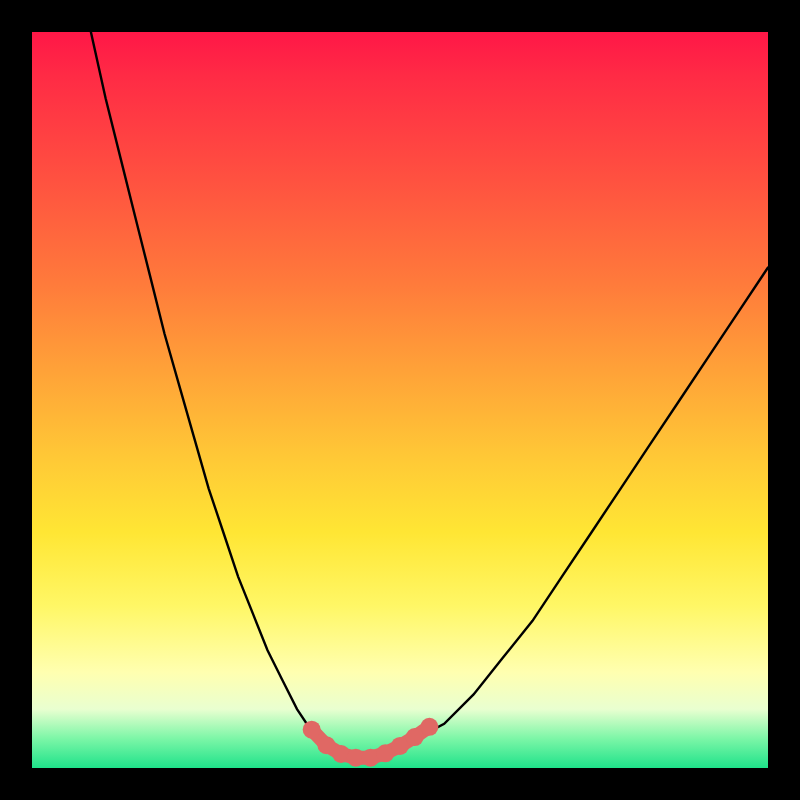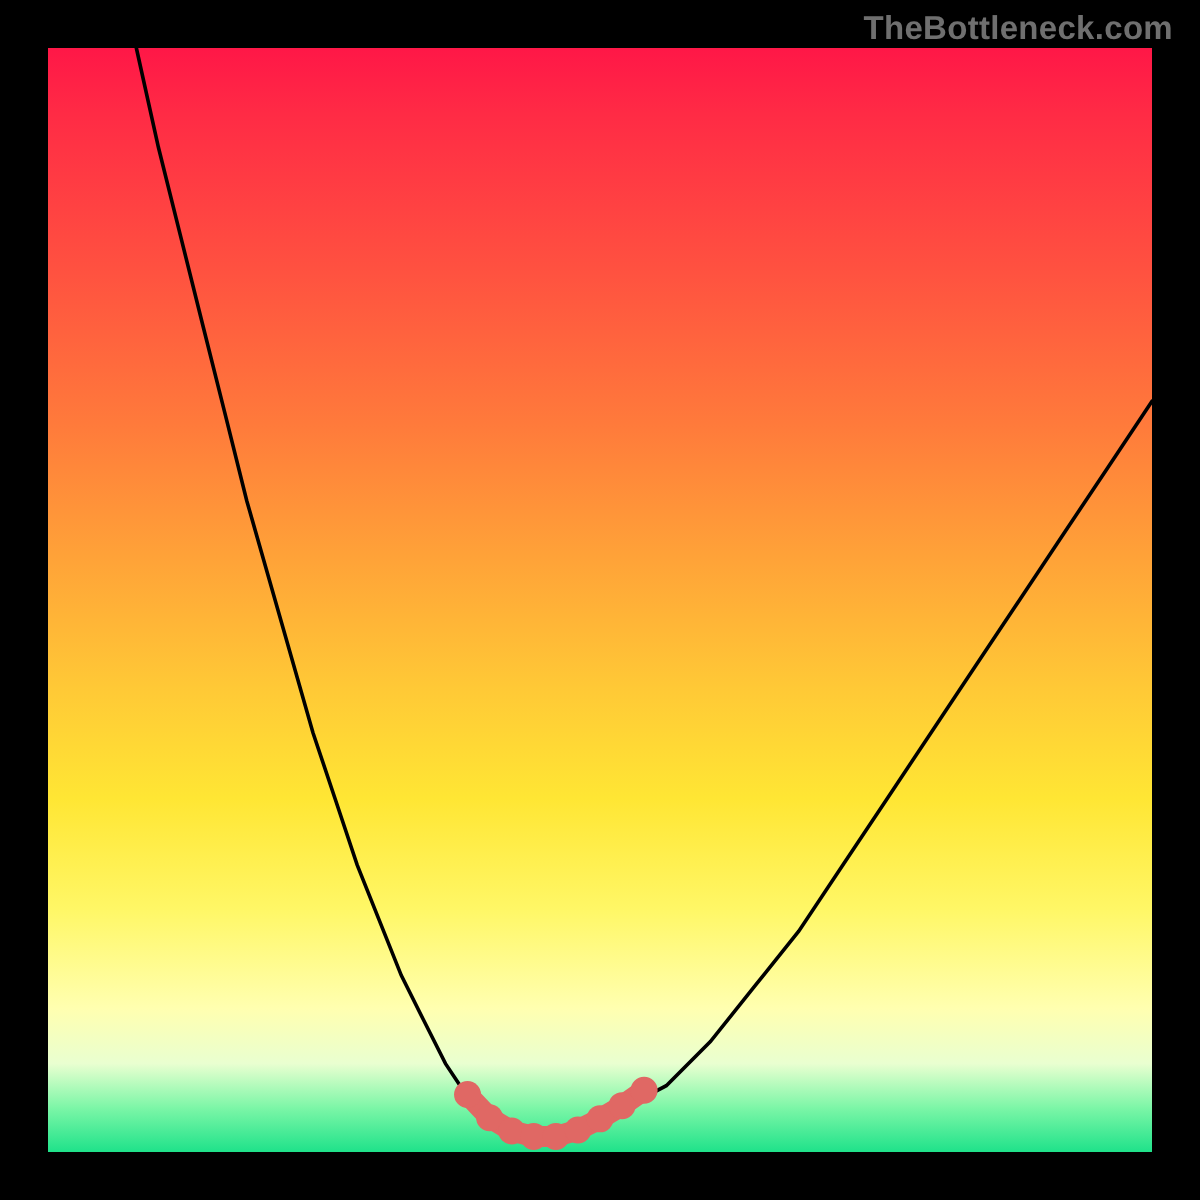--- a/index.html
+++ b/index.html
@@ -82,14 +82,13 @@
           <circle cx="309.1" cy="722.0" r="9" fill="#e06864"></circle>
           <circle cx="323.8" cy="725.7" r="9" fill="#e06864"></circle>
           <circle cx="338.6" cy="725.7" r="9" fill="#e06864"></circle>
           <circle cx="353.3" cy="721.3" r="9" fill="#e06864"></circle>
           <circle cx="368.0" cy="713.9" r="9" fill="#e06864"></circle>
           <circle cx="382.7" cy="705.1" r="9" fill="#e06864"></circle>
           <circle cx="397.4" cy="694.8" r="9" fill="#e06864"></circle>
         </g>
     </svg>
   </div>
-  <div class="watermark">TheBottleneck.com</div>
 </div>
 
 </body></html>

